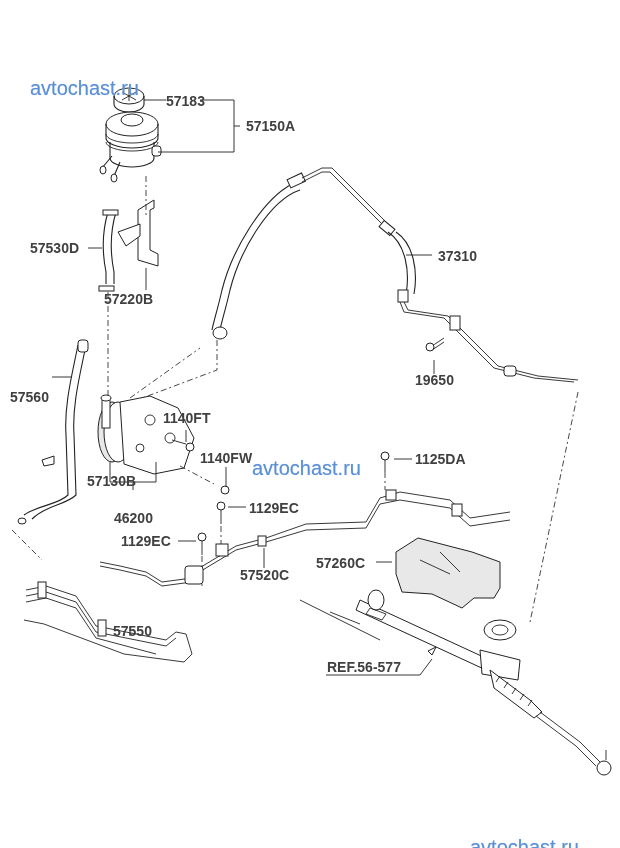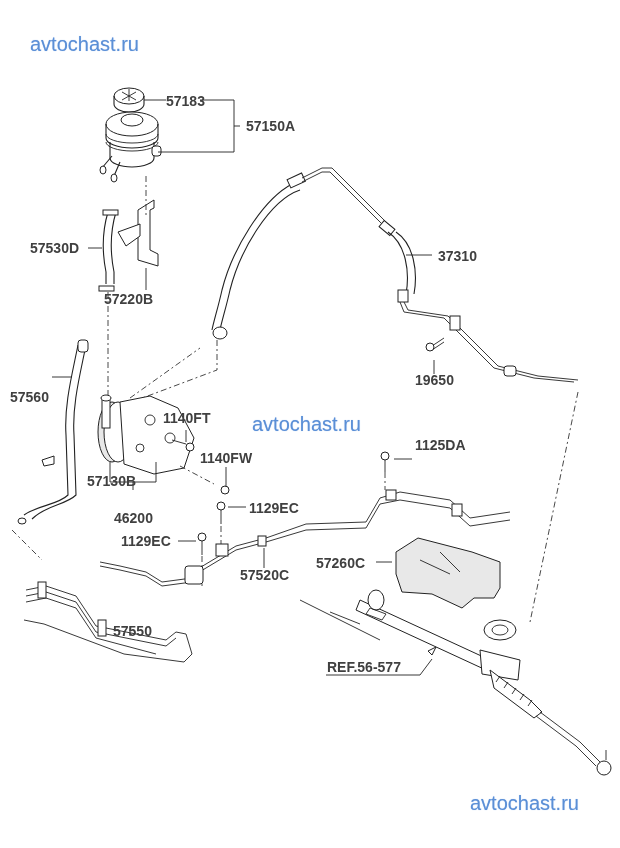--- a/index.html
+++ b/index.html
@@ -1,19 +1,19 @@
 <!DOCTYPE html>
 <html><head>
 <meta charset="utf-8">
 <style>
   html, body { margin:0; padding:0; background:#ffffff; }
   body { width:620px; height:848px; position:relative; overflow:hidden; font-family:"Liberation Sans", sans-serif; }
   #diagram { position:absolute; left:0; top:0; width:620px; height:848px; }
   .lbl { position:absolute; font-size:14px; color:#404040; line-height:16px; white-space:nowrap; font-family:"Liberation Sans", sans-serif;font-weight:bold; }
-  .wm { position:absolute; font-size:20px; color:#5b8fd6; white-space:nowrap; font-family:"Liberation Sans", sans-serif; text-shadow:0 0 1px #a9c6ef; }
+  .wm { position:absolute; font-size:20px; color:#5b8fd6; white-space:nowrap; font-family:"Liberation Sans", sans-serif; text-shadow:0 0 1px #a9c6ef;margin-top:44px; }
   svg .p { fill:none; stroke:#222; stroke-width:1.1; }
   svg .t { fill:none; stroke:#222; stroke-width:0.9; }
   svg .d { fill:none; stroke:#333; stroke-width:0.9; stroke-dasharray:6 3 2 3; }
   svg .lead { fill:none; stroke:#222; stroke-width:0.9; }
   svg .f { fill:#fff; stroke:#222; stroke-width:1; }
   svg .g { fill:#e8e8e8; stroke:#222; stroke-width:1; }
 </style>
 </head>
 <body>
 
@@ -185,19 +185,19 @@
 <div class="lbl" style="left:246px;top:118px;">57150A</div>
 <div class="lbl" style="left:30px;top:240px;">57530D</div>
 <div class="lbl" style="left:104px;top:291px;">57220B</div>
 <div class="lbl" style="left:438px;top:248px;">37310</div>
 <div class="lbl" style="left:415px;top:372px;">19650</div>
 <div class="lbl" style="left:10px;top:369px;margin-top:20px;">57560</div>
 <div class="lbl" style="left:163px;top:410px;">1140FT</div>
 <div class="lbl" style="left:200px;top:450px;">1140FW</div>
 <div class="lbl" style="left:87px;top:473px;">57130B</div>
 <div class="lbl" style="left:114px;top:510px;">46200</div>
-<div class="lbl" style="left:415px;top:437px;">1125DA</div>
+<div class="lbl" style="left:415px;top:451px;">1125DA</div>
 <div class="lbl" style="left:249px;top:500px;">1129EC</div>
 <div class="lbl" style="left:121px;top:533px;">1129EC</div>
 <div class="lbl" style="left:240px;top:567px;">57520C</div>
 <div class="lbl" style="left:316px;top:555px;">57260C</div>
 <div class="lbl" style="left:113px;top:600px;margin-top:23px;">57550</div>
 <div class="lbl" style="left:327px;top:659px;">REF.56-577</div>
 
 </body></html>

